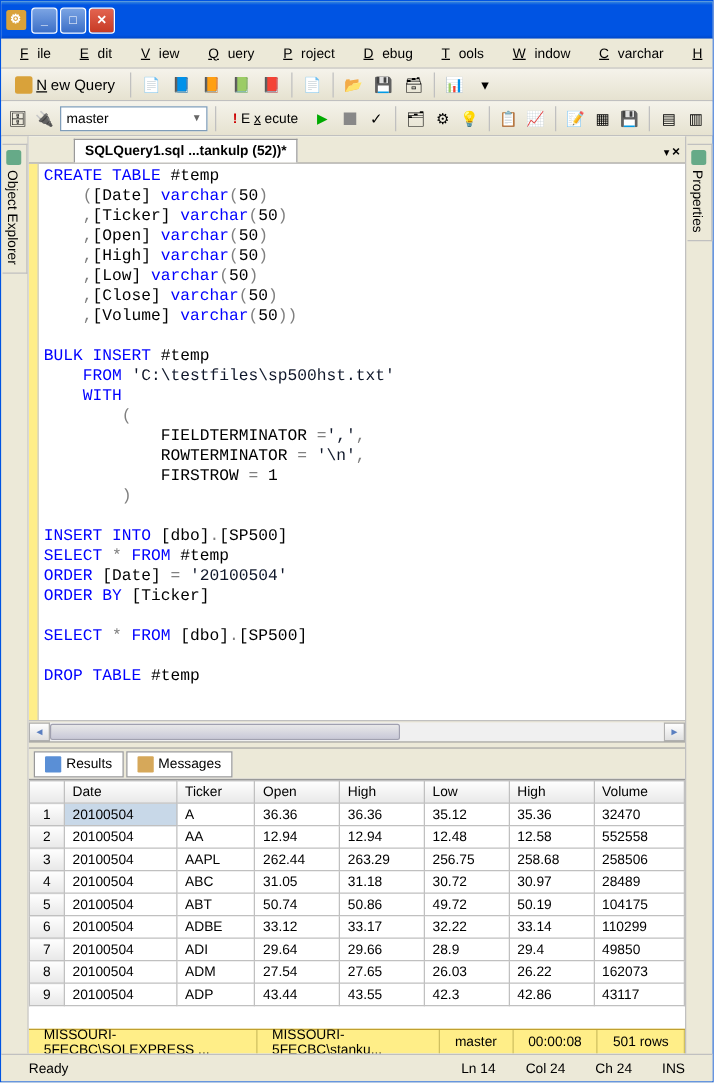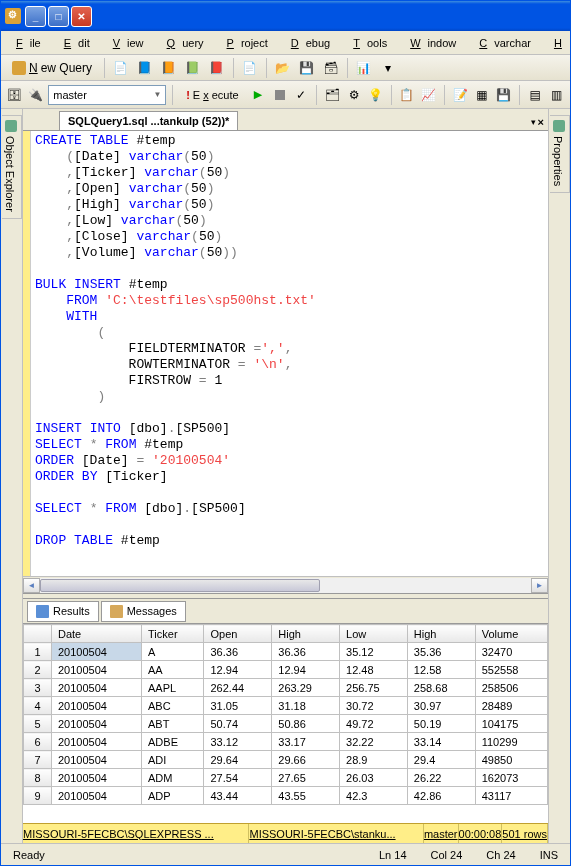--- a/index.html
+++ b/index.html
@@ -34,43 +34,43 @@
 .sidetab::before { content: ""; position: absolute; top: 4px; left: 3px; width: 12px; height: 12px; background: #6a8; border-radius: 2px; }
 .content { flex: 1; display: flex; flex-direction: column; background: white; overflow: hidden; }
 .tabs { height: 22px; display: flex; align-items: end; background: #ece9d8; padding: 0 4px; gap: 2px; border-bottom: 1px solid #999; }
 .tab { background: white; border: 1px solid #999; border-bottom: none; padding: 3px 8px; font-size: 11px; font-weight: bold; display: flex; align-items: center; gap: 2px; margin-left: 32px; }
 .tabs .spacer { flex: 1; }
 .tabs .ctrls { display: flex; gap: 2px; align-items: center; padding-bottom: 2px; }
 .editor { flex: 1; display: flex; overflow: hidden; background: white; position: relative; }
 .gutter { width: 8px; background: #ffee88; border-right: 1px solid #ccc; }
 .code { flex: 1; font-family: 'Courier New', monospace; font-size: 13px; line-height: 16px; padding: 2px 4px; white-space: pre; overflow: auto; }
 .code .kw { color: #0000ff; }
-.code .str { color: #ef4444; }
+.code .str { color: #0f172a; }
 .code .gray { color: #808080; }
 .hscroll { height: 17px; background: #ece9d8; border-top: 1px solid #c0c0c0; display: flex; align-items: center; }
 .hscroll .arr { width: 17px; height: 15px; background: linear-gradient(#fefefe,#e0e0e0); border: 1px solid #b0b0b0; display:flex; align-items:center; justify-content:center; font-size:8px; color:#5a7fc0; }
 .hscroll .track { flex: 1; height: 15px; background: #f0f0f0; position: relative; }
 .hscroll .thumb { position: absolute; left: 0; width: 280px; height: 13px; top: 1px; background: linear-gradient(#e8e8e8,#c8c8d8); border: 1px solid #a0a0b0; border-radius: 2px; }
 .splitter { height: 6px; background: #ece9d8; border-top: 1px solid #999; border-bottom: 1px solid #999; cursor: row-resize; }
 .results-tabs { height: 24px; background: #ece9d8; display: flex; align-items: center; padding: 2px 4px; gap: 2px; }
 .results-tabs .rtab { padding: 3px 8px; border: 1px solid #999; background: white; display: flex; align-items: center; gap: 4px; font-size: 11px; }
 .results-tabs .rtab .ric { width: 13px; height: 13px; background: #5a8fd6; border-radius: 1px; }
 .results-tabs .rtab.msg .ric { background: #d6a85a; }
 .grid { flex: 0 0 200px; overflow: auto; background: white; border-top: 1px solid #999; }
 table { border-collapse: collapse; font-size: 11px; width: 100%; }
 th, td { border: 1px solid #c0c0c0; padding: 2px 6px; text-align: left; height: 18px; }
 th { background: linear-gradient(#fefefe,#e8e8e8); font-weight: normal; }
 th.rowh { background: linear-gradient(#fefefe,#e8e8e8); text-align: center; width: 28px; }
 td.rowh { background: linear-gradient(#fefefe,#e8e8e8); text-align: center; }
 td.sel { background: #c8d8e8; }
 .statusstrip { height: 20px; background: #ffee88; display: flex; align-items: center; font-size: 11px; border-top: 1px solid #c0a030; }
-.statusstrip .cell { padding: 0 0; border-right: 1px solid #d0c060; height: 100%; display: flex; align-items: center; text-decoration: underline; }
+.statusstrip .cell { padding: 0 12px; border-right: 1px solid #d0c060; height: 100%; display: flex; align-items: center; }
 .statusstrip .cell:first-child { flex: 1.3; }
 .statusstrip .cell:nth-child(2) { flex: 1; }
-.statusbar { height: 22px; background: #ece9d8; display: flex; align-items: center; font-size: 11px; padding: 0 0; border-top: 1px solid #c0c0c0; }
+.statusbar { height: 22px; background: #ece9d8; display: flex; align-items: center; font-size: 11px; padding: 0 10px; border-top: 1px solid #c0c0c0; }
 .statusbar .sb { padding: 0 12px; }
 .statusbar .sbflex { flex: 1; }
 </style>
 </head>
 <body>
 
 <div class="window">
   <div class="titlebar">
     <div class="icon"></div>
     <div class="winbtns">

